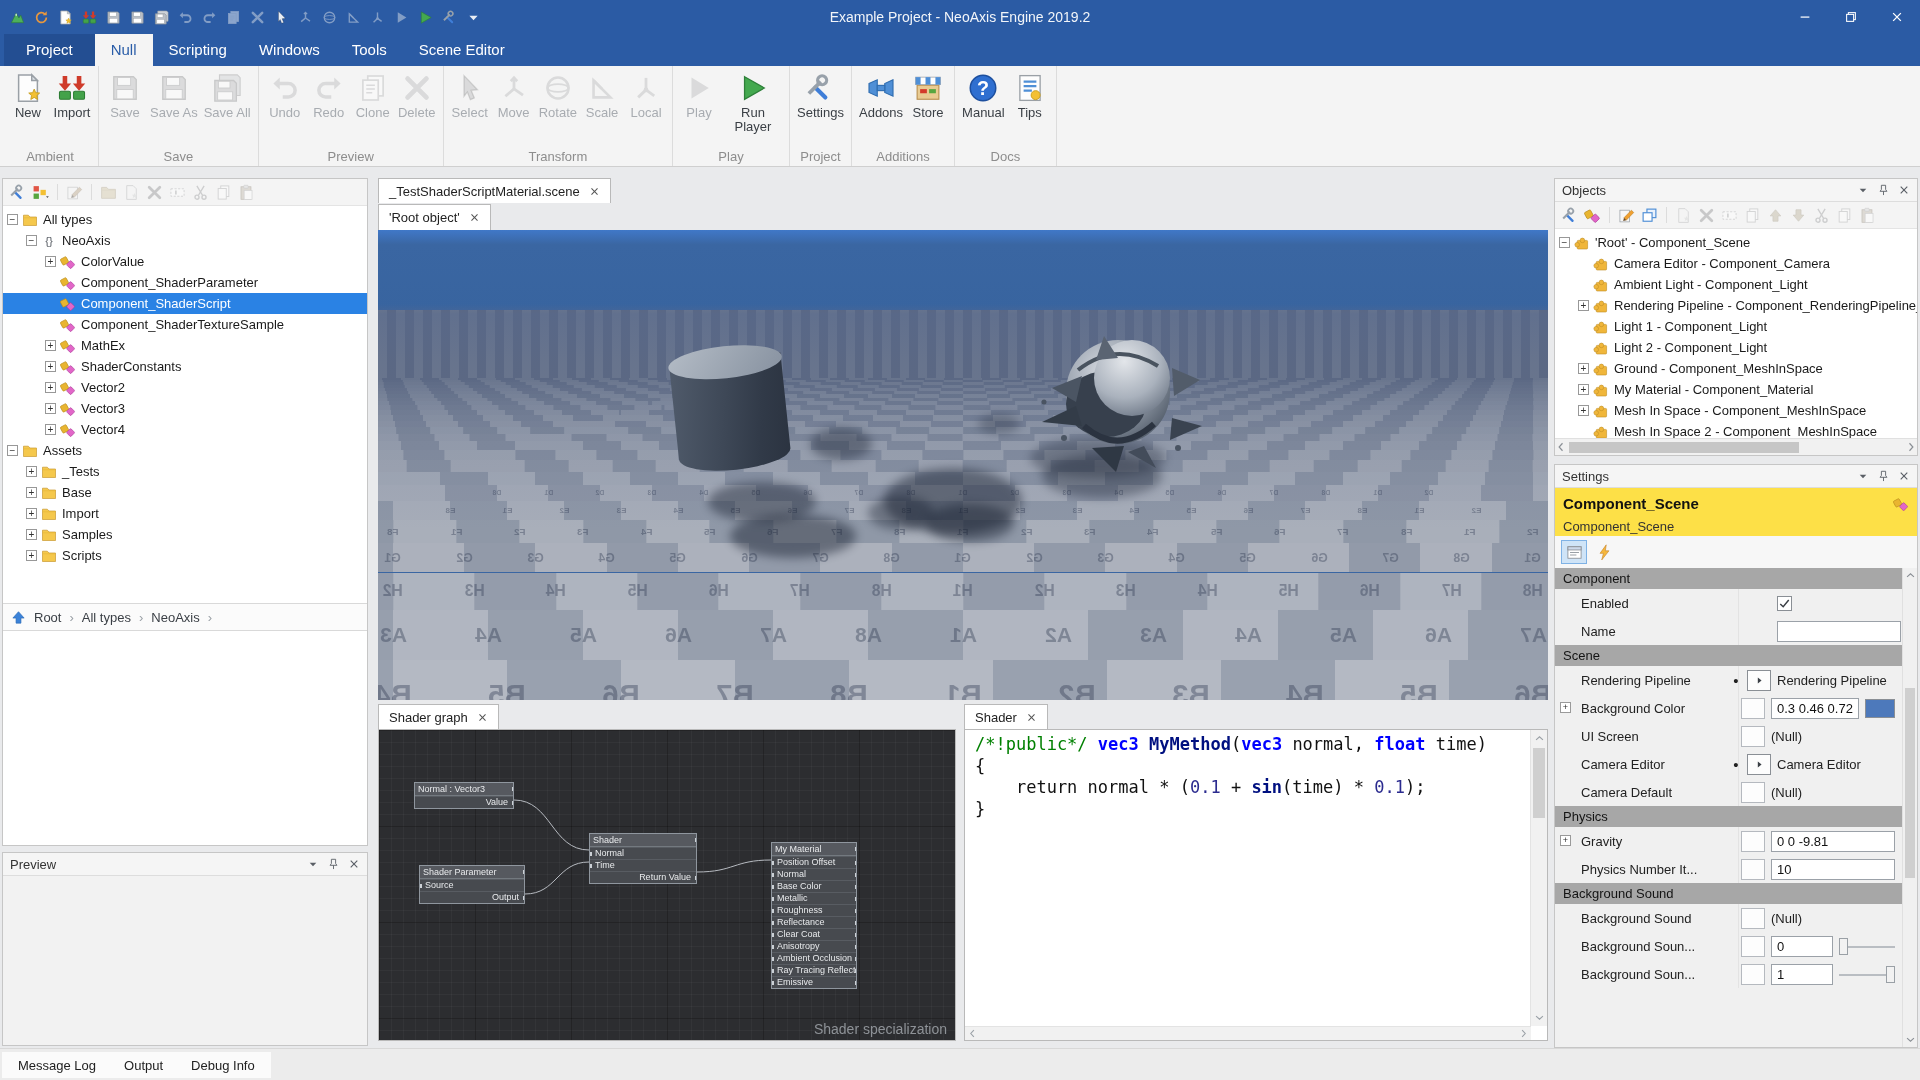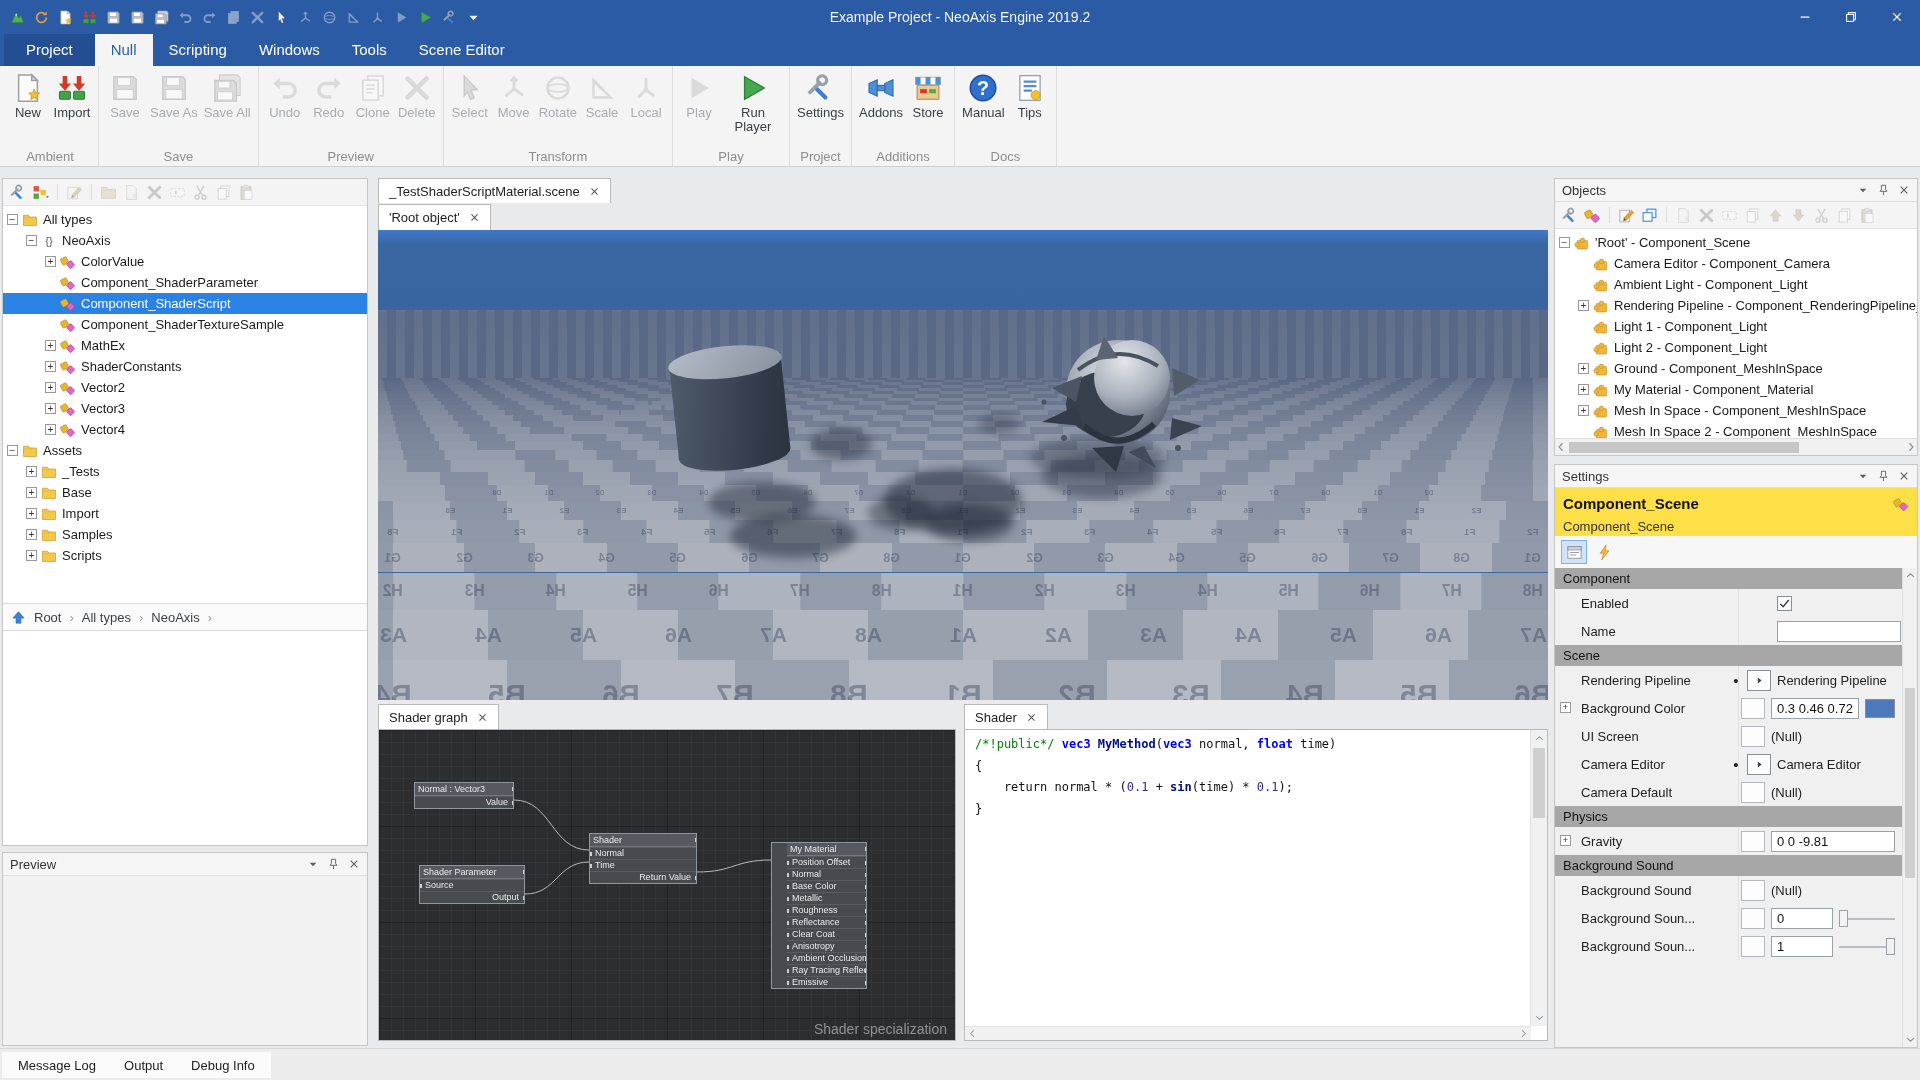--- a/index.html
+++ b/index.html
@@ -94,21 +94,21 @@
   .gtitle{height:12px;line-height:12px;padding:0 3px;background:#56595f;border-bottom:1px solid #73797f;position:relative;white-space:nowrap;overflow:hidden}
   .grow{height:11px;line-height:11px;padding:0 5px;position:relative;white-space:nowrap;overflow:hidden;border-top:1px solid #585c62}
   .grow.out{text-align:right}
   .gdot{position:absolute;width:4px;height:4px;background:#ccd1d6;top:3.5px}
   .gdot.l{left:-2.5px}.gdot.r{right:-2.5px}
   .gwm{position:absolute;right:8px;bottom:3px;font-size:14px;color:#8e9297;z-index:2}
 
   
   .codepanel{position:absolute;left:964px;top:729px;width:584px;height:312px;background:#fff;border:1px solid #b9b9b9;box-sizing:border-box;overflow:hidden}
   .codelines{position:absolute;left:0;top:0;right:16px;bottom:14px;padding:4px 0 0 10px;overflow:hidden}
-  .cline{font-family:"DejaVu Sans Mono",monospace;font-size:12px;line-height:21.5px;white-space:pre;color:#111}
+  .cline{font-family:"DejaVu Sans Mono",monospace;font-size:17px;line-height:21.5px;white-space:pre;color:#111}
   .tk-com{color:#008000}.tk-kw{color:#0000ff;font-weight:bold}.tk-fn{color:#001080;font-weight:bold}.tk-num{color:#2b2b8f}
   .cvscroll{position:absolute;right:0;top:0;bottom:14px;width:16px;background:#f1f1f1;border-left:1px solid #e3e3e3;color:#9aa0a6}
   .cvthumb{position:absolute;left:2px;right:2px;top:18px;height:70px;background:#cfcfcf}
   .chscroll{position:absolute;left:0;right:16px;bottom:0;height:14px;background:#f1f1f1;border-top:1px solid #e3e3e3;color:#9aa0a6;
     display:flex;align-items:center;justify-content:space-between;padding:0 2px;box-sizing:border-box}
 
   
   .obj-panel{left:1554px;top:178px;width:364px;height:278px}
   .hscroll{height:16px;flex:none;display:flex;align-items:center;background:#f1f1f1;border-top:1px solid #e0e0e0;color:#8a8f95}
   .hthumb{width:230px;height:11px;background:#c6c6c6;margin:0 2px;flex:none}
@@ -1139,21 +1139,21 @@
         <div class="gtitle">Shader Parameter<span class="gdot r"></span></div>
         <div class="grow">Source<span class="gdot l"></span></div>
         <div class="grow out">Output<span class="gdot r"></span></div>
       </div>
       <div class="gnode" style="left: 210px; top: 103px; width: 108px;">
         <div class="gtitle">Shader<span class="gdot r"></span></div>
         <div class="grow">Normal<span class="gdot l"></span></div>
         <div class="grow">Time<span class="gdot l"></span></div>
         <div class="grow out">Return Value<span class="gdot r"></span></div>
       </div>
-      <div class="gnode" style="left: 392px; top: 112px; width: 96px; padding-left: 15px;">
+      <div class="gnode" style="left: 392px; top: 112px; width: 86px;">
         <div class="gtitle">My Material<span class="gdot r"></span></div>
         <div class="grow">Position Offset<span class="gdot l"></span><span class="gdot r"></span></div>
         <div class="grow">Normal<span class="gdot l"></span><span class="gdot r"></span></div>
         <div class="grow">Base Color<span class="gdot l"></span><span class="gdot r"></span></div>
         <div class="grow">Metallic<span class="gdot l"></span><span class="gdot r"></span></div>
         <div class="grow">Roughness<span class="gdot l"></span><span class="gdot r"></span></div>
         <div class="grow">Reflectance<span class="gdot l"></span><span class="gdot r"></span></div>
         <div class="grow">Clear Coat<span class="gdot l"></span><span class="gdot r"></span></div>
         <div class="grow">Anisotropy<span class="gdot l"></span><span class="gdot r"></span></div>
         <div class="grow">Ambient Occlusion<span class="gdot l"></span><span class="gdot r"></span></div>
@@ -1579,20 +1579,27 @@
         </div>
         <div class="cat">Physics</div>
         <div class="prow">
           <span class="pexp">+</span>
           <div class="plabel">Gravity</div>
           <div class="pctrl">
             <span class="pbox"></span>
             <span class="pinput" style="width: 124px;">0 0 -9.81</span>
           </div>
         </div>
+        <div class="prow">
+          <div class="plabel">Physics Number It...</div>
+          <div class="pctrl">
+            <span class="pbox"></span>
+            <span class="pinput" style="width: 124px;">10</span>
+          </div>
+        </div>
         <div class="cat">Background Sound</div>
         <div class="prow">
           <div class="plabel">Background Sound</div>
           <div class="pctrl">
             <span class="pbox"></span>
             <span class="pnull">(Null)</span>
           </div>
         </div>
         <div class="prow">
           <div class="plabel">Background Soun...</div>

